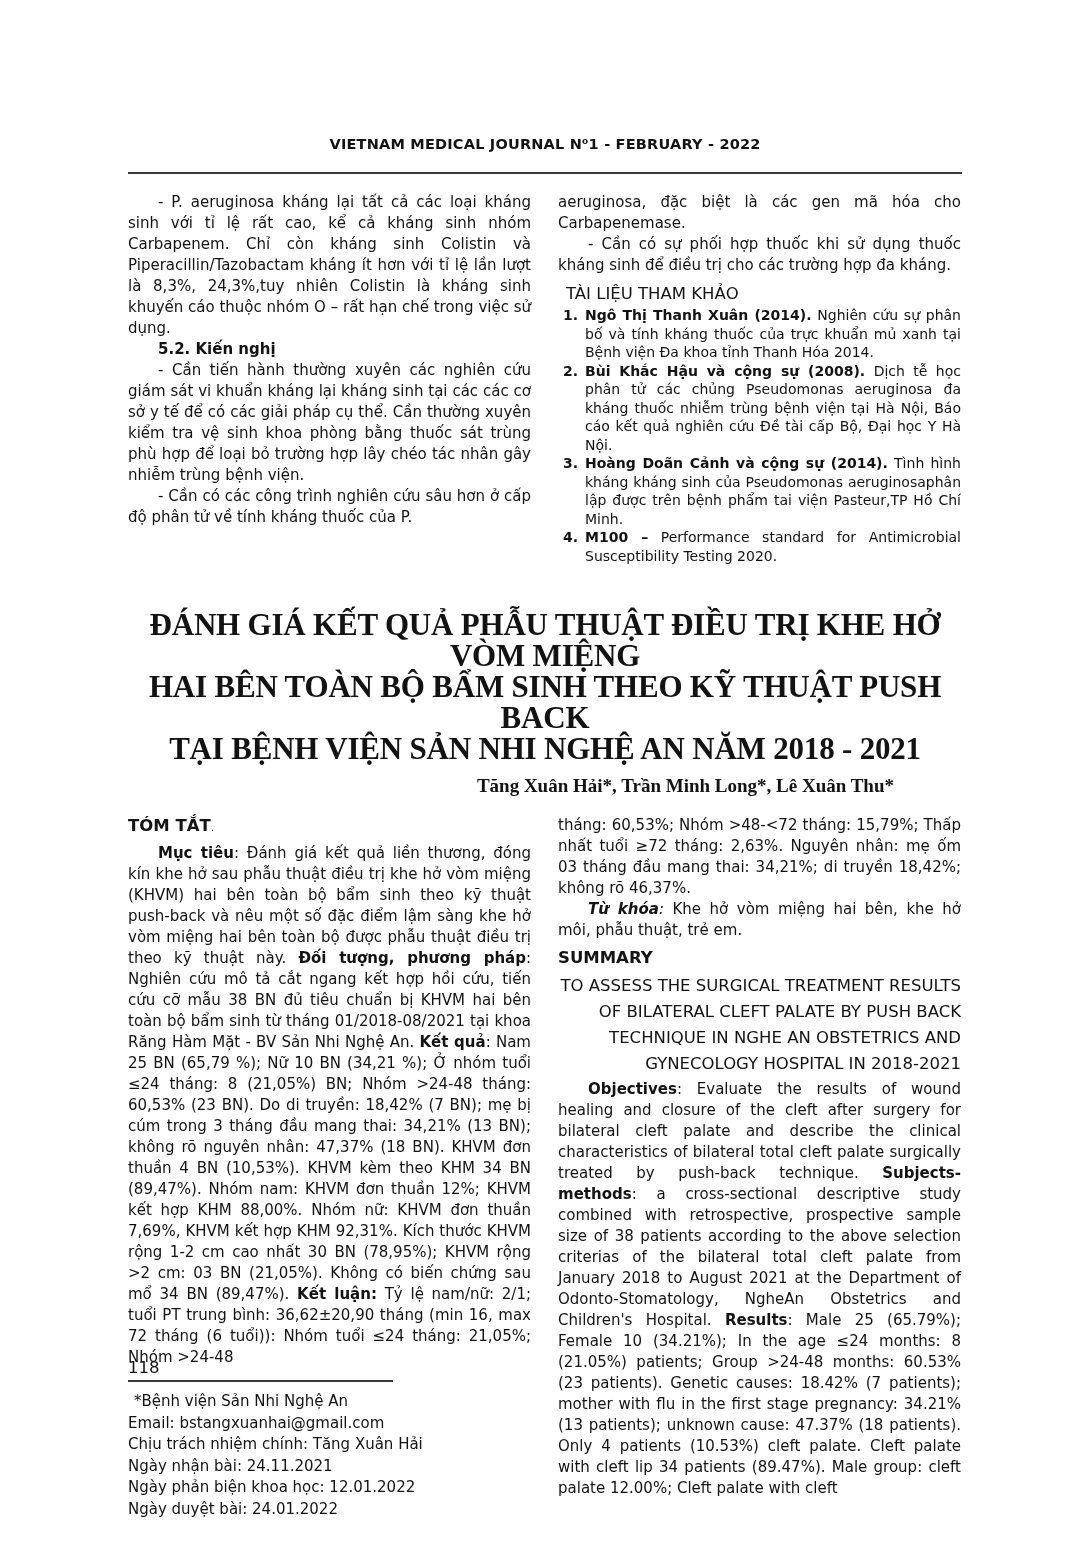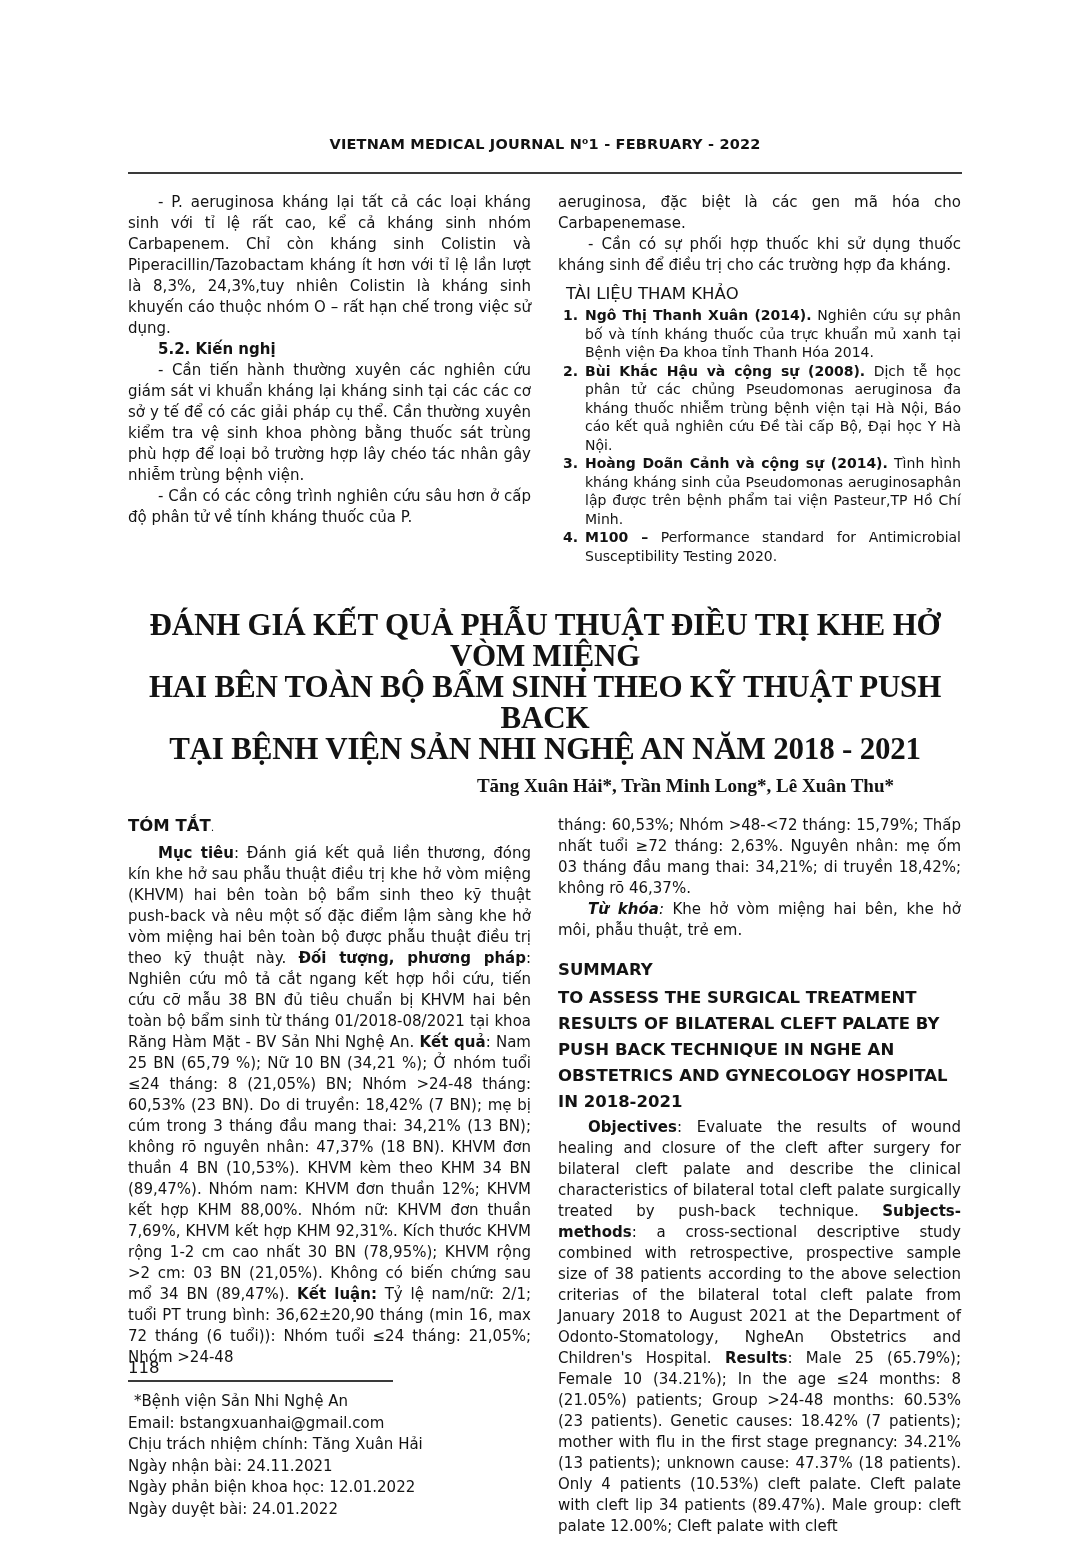--- a/index.html
+++ b/index.html
@@ -42,27 +42,27 @@
   }
   .authors{
     font-family:"Liberation Serif","DejaVu Serif",serif;
     font-weight:bold;
     font-size:19px;line-height:26px;
     margin-top:9px;
     text-align:right;
     padding-right:68px;
   }
   .section-heading{font-size:16.5px;font-weight:bold;line-height:22px;margin:0 0 4px 0;}
-  .mt10{margin-top:18px;}
+  .mt10{margin-top:6px;}
   .dot{font-size:11px;font-weight:normal;}
   .footnote{margin-top:12px;font-size:15px;line-height:21.5px;}
   .fn-rule{width:265px;border-top:2px solid #3a3a3a;margin-bottom:9px;}
   .fn-aff{padding-left:6px;}
   .en-title{
-    font-weight:bold;text-align:left;
+    font-weight:normal;text-align:right;
     font-size:16.5px;line-height:26px;
     margin:2px 0 2px 0;
   }
   .pagenum{position:absolute;left:128px;top:1358px;font-size:16.5px;}
 </style>
 </head>
 <body>
 
 <div class="page">
 

